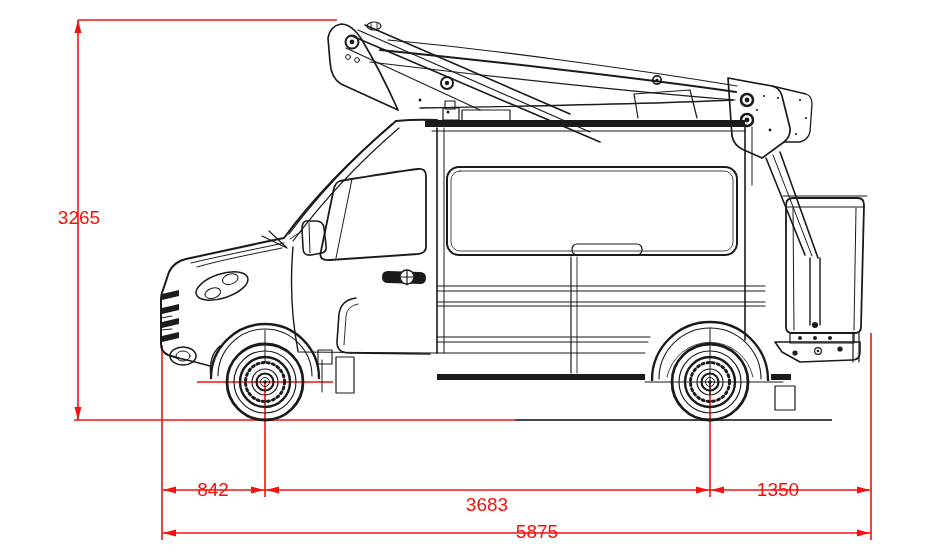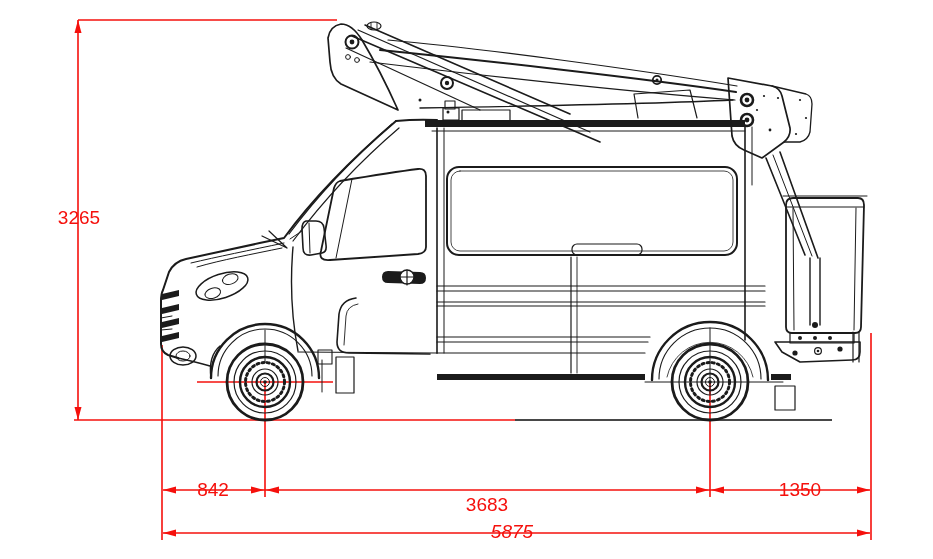--- a/index.html
+++ b/index.html
@@ -250,16 +250,16 @@
       </g>
     </g>
   </svg>
 
   <div class="dimlabel" style="left:79px; top:217px;">3265</div>
 
   <div class="dimlabel" style="left:213px; top:489px;text-align:right;">842</div>
 
   <div class="dimlabel" style="left:487px; top:504px;">3683</div>
 
-  <div class="dimlabel" style="left:800px; top:489px;text-align:right;">1350</div>
-
-  <div class="dimlabel" style="left:512px; top:531px;font-style:italic;">5875</div>
+  <div class="dimlabel" style="left:778px; top:489px;text-align:right;">1350</div>
+
+  <div class="dimlabel" style="left:537px; top:531px;">5875</div>
 </div>
 
 </body></html>

